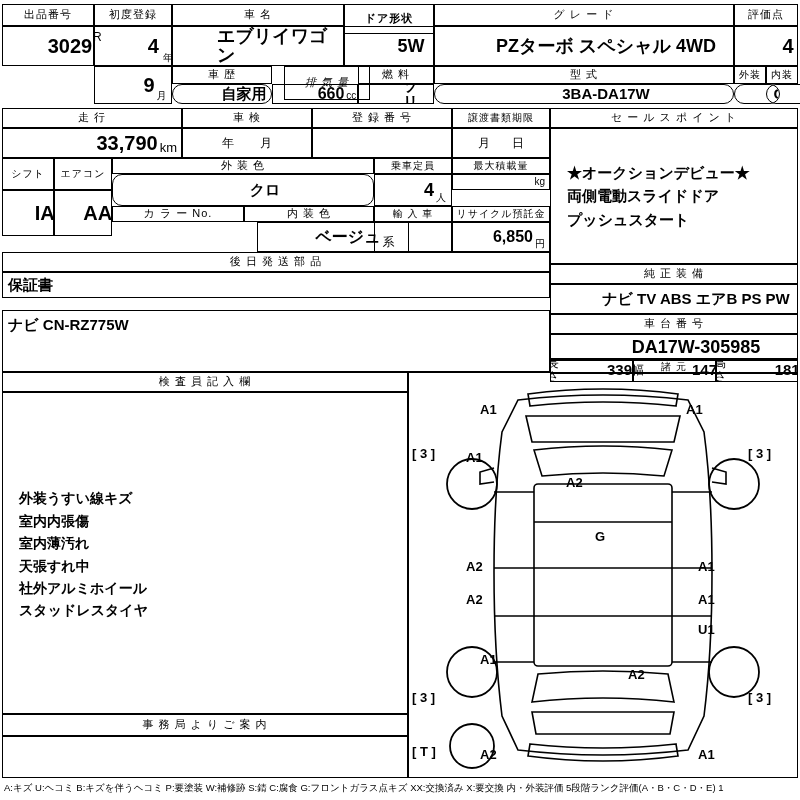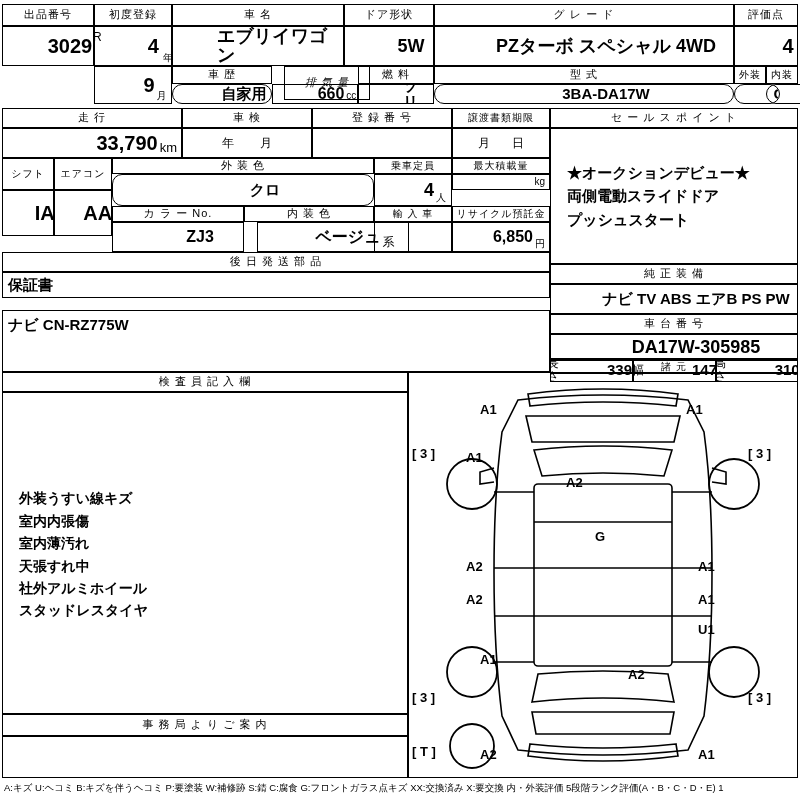--- a/index.html
+++ b/index.html
@@ -94,21 +94,21 @@
   <div class="blk lbl" style="left:94px;top:4px;width:78px;height:22px;">初度登録</div>
   <div class="blk" style="left:94px;top:26px;width:78px;height:40px;">
     <span class="v12" style="align-self:flex-start;padding-top:4px;">R</span>
     <span class="val v20" style="margin:0 2px;">4</span>
     <span class="sub">年</span>
   </div>
 
   <div class="blk lbl" style="left:172px;top:4px;width:172px;height:22px;">車 名</div>
   <div class="blk val v18" style="left:172px;top:26px;width:172px;height:40px;">エブリイワゴン</div>
 
-  <div class="blk lbl" style="left:344px;top:4px;width:90px;height:22px;">ドア形状</div>
+  <div class="blk lbl" style="left:344px;top:4px;width:90px;height:30px;font-weight:bold;">ドア形状</div>
   <div class="blk val v18" style="left:344px;top:26px;width:90px;height:40px;">5W</div>
 
   <div class="blk lbl" style="left:434px;top:4px;width:300px;height:22px;">グ レ ー ド</div>
   <div class="blk val v18" style="left:434px;top:26px;width:300px;height:40px;">PZターボ スペシャル 4WD</div>
 
   <div class="blk lbl" style="left:734px;top:4px;width:64px;height:22px;">評価点</div>
   <div class="blk val v20" style="left:734px;top:26px;width:64px;height:40px;">4</div>
 
   <div class="blk" style="left:94px;top:66px;width:78px;height:38px;">
     <span class="val v20">9</span>
@@ -176,21 +176,20 @@
 
   <div class="blk lbl" style="left:452px;top:158px;width:98px;height:16px;font-size:10px;">最大積載量</div>
   <div class="blk right" style="left:452px;top:174px;width:98px;height:16px;">
     <span class="sub">kg</span>
   </div>
 
   <div class="blk val v20" style="left:2px;top:190px;width:52px;height:46px;">IAT</div>
   <div class="blk val v20" style="left:54px;top:190px;width:58px;height:46px;">AAC</div>
 
   <div class="blk lbl" style="left:112px;top:206px;width:132px;height:16px;">カ ラ ー No.</div>
-  <div class="blk val v16" style="left:112px;top:222px;width:132px;height:30px;">ZJ3</div>
 
   <div class="blk lbl" style="left:244px;top:206px;width:130px;height:16px;">内 装 色</div>
   <div class="blk" style="left:244px;top:222px;width:152px;height:30px;margin-left:13px;">
     <span class="val v16">ベージュ</span>
     <span class="sub" style="font-size:12px;">系</span>
   </div>
 
   <div class="blk lbl" style="left:374px;top:206px;width:78px;height:16px;font-size:10px;">輸 入 車</div>
   <div class="blk" style="left:374px;top:222px;width:78px;height:30px;"></div>
 
@@ -215,21 +214,21 @@
   <div class="blk" style="left:550px;top:358px;width:83px;height:24px;justify-content:flex-end;">
     <span class="v12">長さ</span>
     <span class="val v15" style="margin-left:4px;">339</span>
   </div>
   <div class="blk" style="left:633px;top:358px;width:83px;height:24px;">
     <span class="v12">幅</span>
     <span class="val v15" style="margin-left:4px;">147</span>
   </div>
   <div class="blk" style="left:716px;top:358px;width:82px;height:24px;">
     <span class="v12">高さ</span>
-    <span class="val v15" style="margin-left:4px;">310</span>
+    <span class="val v15" style="margin-left:4px;">181</span>
   </div>
 
   <div class="blk lbl" style="left:2px;top:372px;width:406px;height:20px;">検 査 員 記 入 欄</div>
   <div class="blk colstack notes" style="left:2px;top:392px;width:406px;height:322px;padding-top:6px;">
     <div>外装うすい線キズ</div>
     <div>室内内張傷</div>
     <div>室内薄汚れ</div>
     <div>天張すれ中</div>
     <div>社外アルミホイール</div>
     <div>スタッドレスタイヤ</div>

